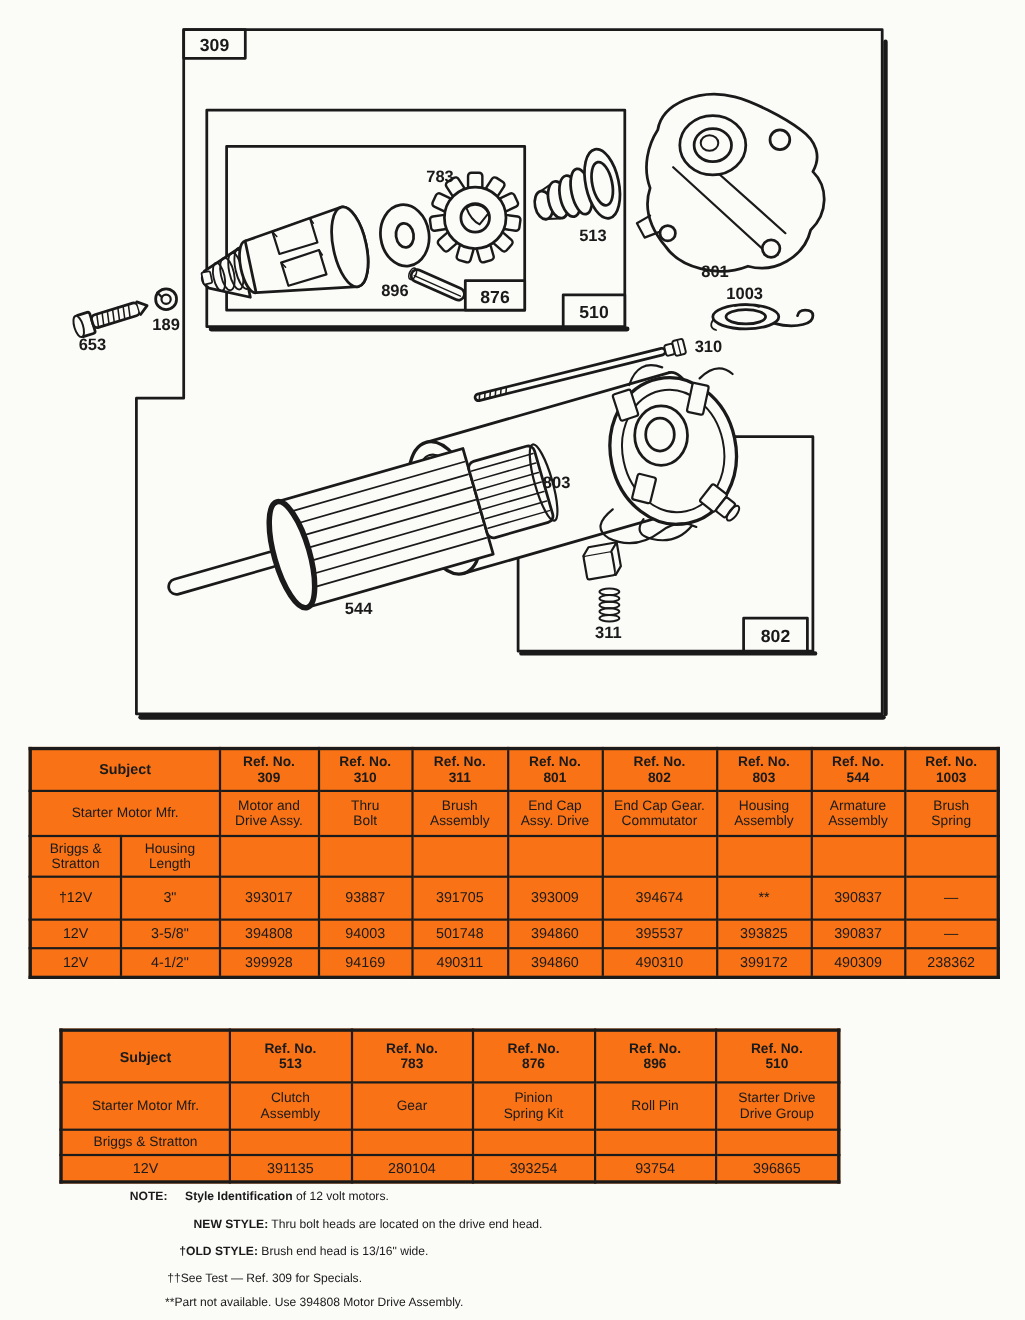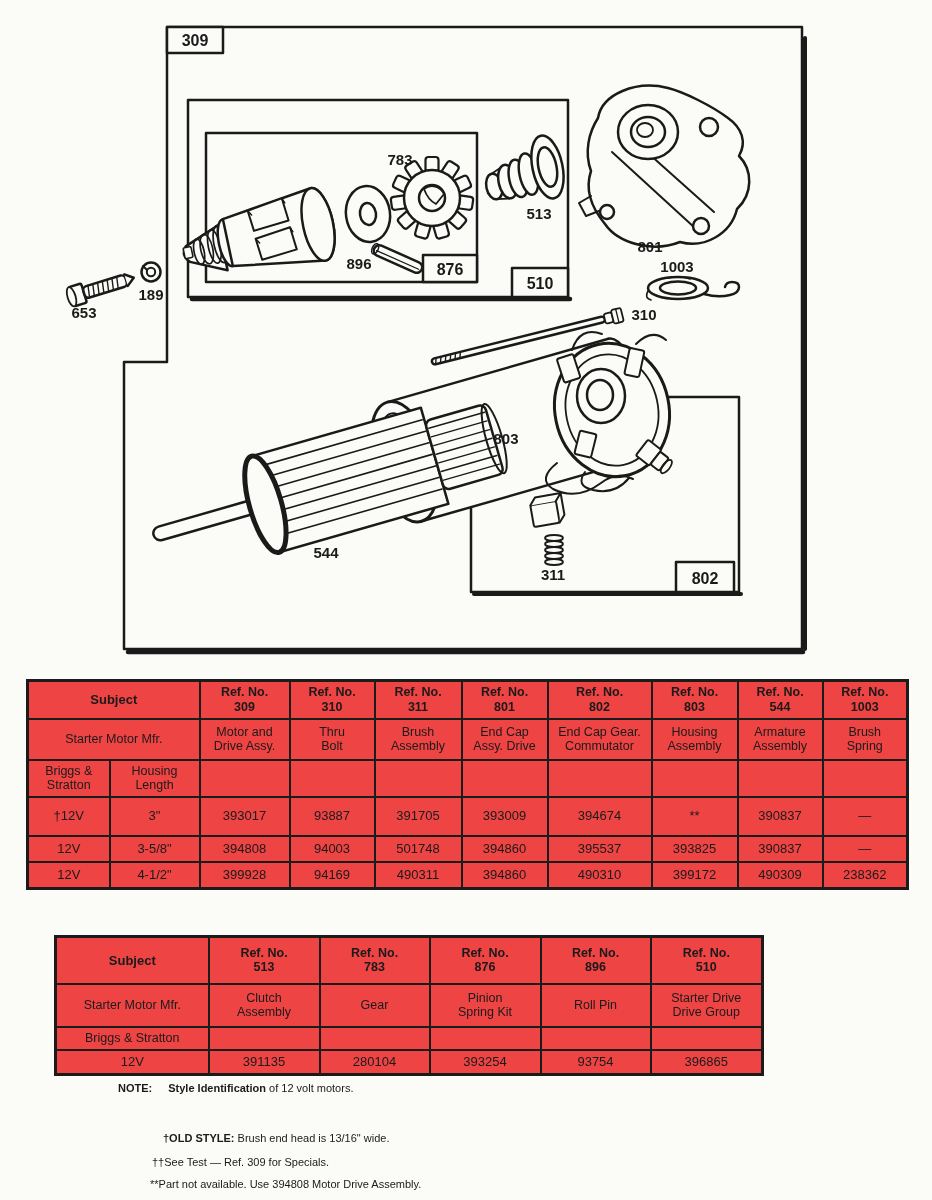--- a/index.html
+++ b/index.html
@@ -2,21 +2,21 @@
 <html><head>
 <meta charset="utf-8">
 <style>
   html,body{margin:0;padding:0}
   body{
     width:932px;height:1200px;position:relative;overflow:hidden;
     background:#fbfbf8;color:#1a1a1a;
     font-family:"Liberation Sans","DejaVu Sans",sans-serif;
   }
   .svgwrap{position:absolute;top:0;left:0;width:932px;height:670px}
-  table.t{border-collapse:collapse;table-layout:fixed;position:absolute;background:#ef4444}
+  table.t{border-collapse:collapse;table-layout:fixed;position:absolute;background:#f97316}
   table.t td{
     border:2px solid #1b1b1b;text-align:center;vertical-align:middle;
     white-space:pre-line;padding:1px 2px;line-height:1.16;overflow:hidden;
   }
   #t1{top:679px;left:26px;width:880px;font-size:12.5px;border:3px solid #1b1b1b}
   #t2{top:935px;left:54px;width:707px;font-size:12.5px;border:3px solid #1b1b1b}
   .b{font-weight:bold}
   .d{font-size:13px}
   .lowcell{vertical-align:bottom;padding-bottom:5px}
   .notes{position:absolute;top:1080px;left:0;width:932px;height:118px;font-size:11px}
@@ -375,20 +375,23 @@
       <td>93754</td>
       <td>396865</td>
     </tr>
   </tbody>
 </table>
 
 <div class="notes">
   <div class="nline" style="left:118px;top:2px">
     <span class="b">NOTE:</span><span class="gap"></span><span class="b">Style Identification</span><span> of 12 volt motors.</span>
   </div>
+  <div class="nline" style="left:176px;top:27px">
+    <span class="b">NEW STYLE:</span><span> Thru bolt heads are located on the drive end head.</span>
+  </div>
   <div class="nline" style="left:163px;top:52px">
     <span class="b">†OLD STYLE:</span><span> Brush end head is 13/16" wide.</span>
   </div>
   <div class="nline" style="left:152px;top:76px">
     <span>††See Test — Ref. 309 for Specials.</span>
   </div>
   <div class="nline" style="left:150px;top:98px">
     <span>**Part not available. Use 394808 Motor Drive Assembly.</span>
   </div>
 </div>

